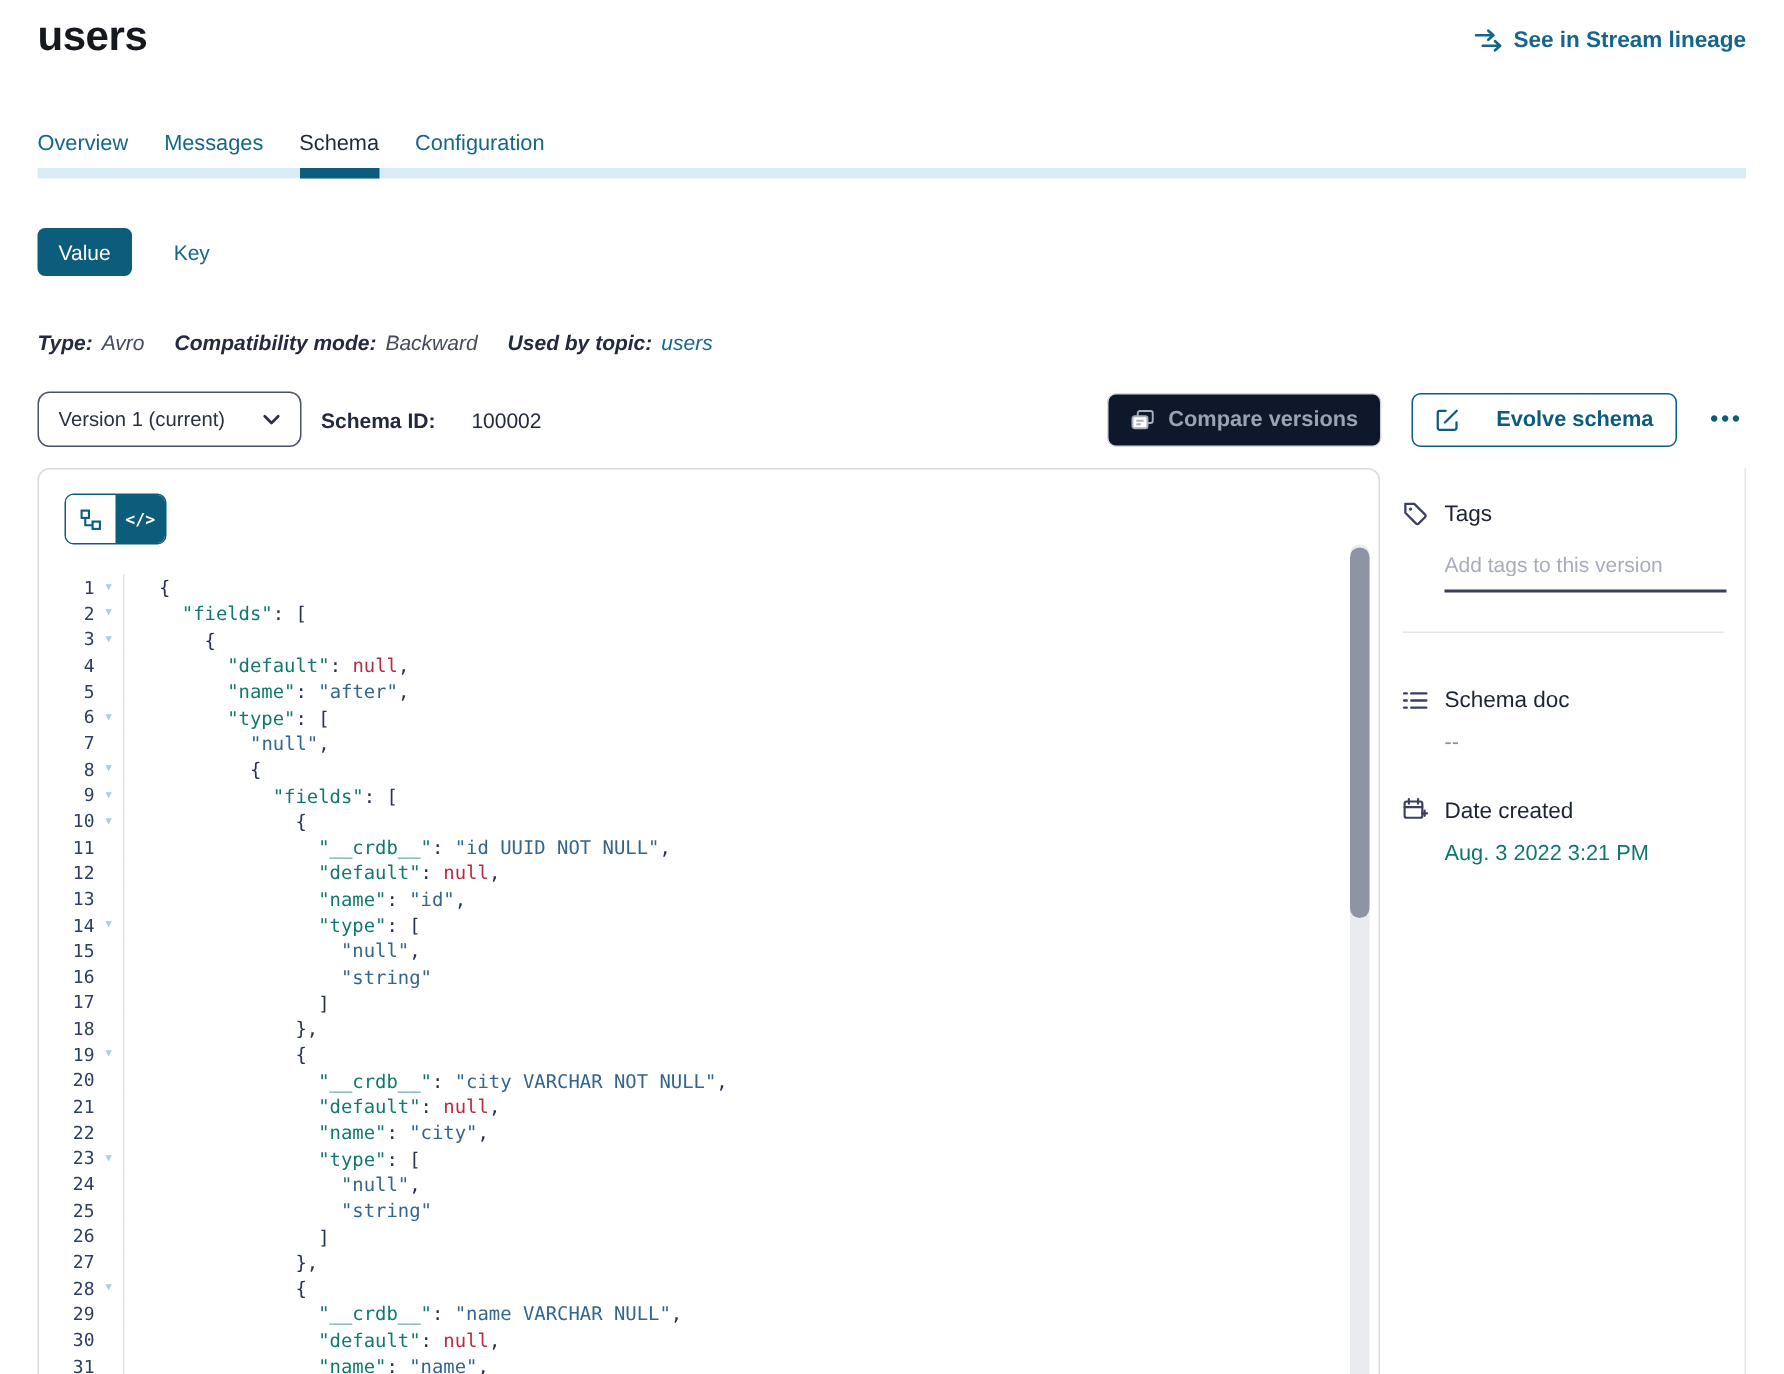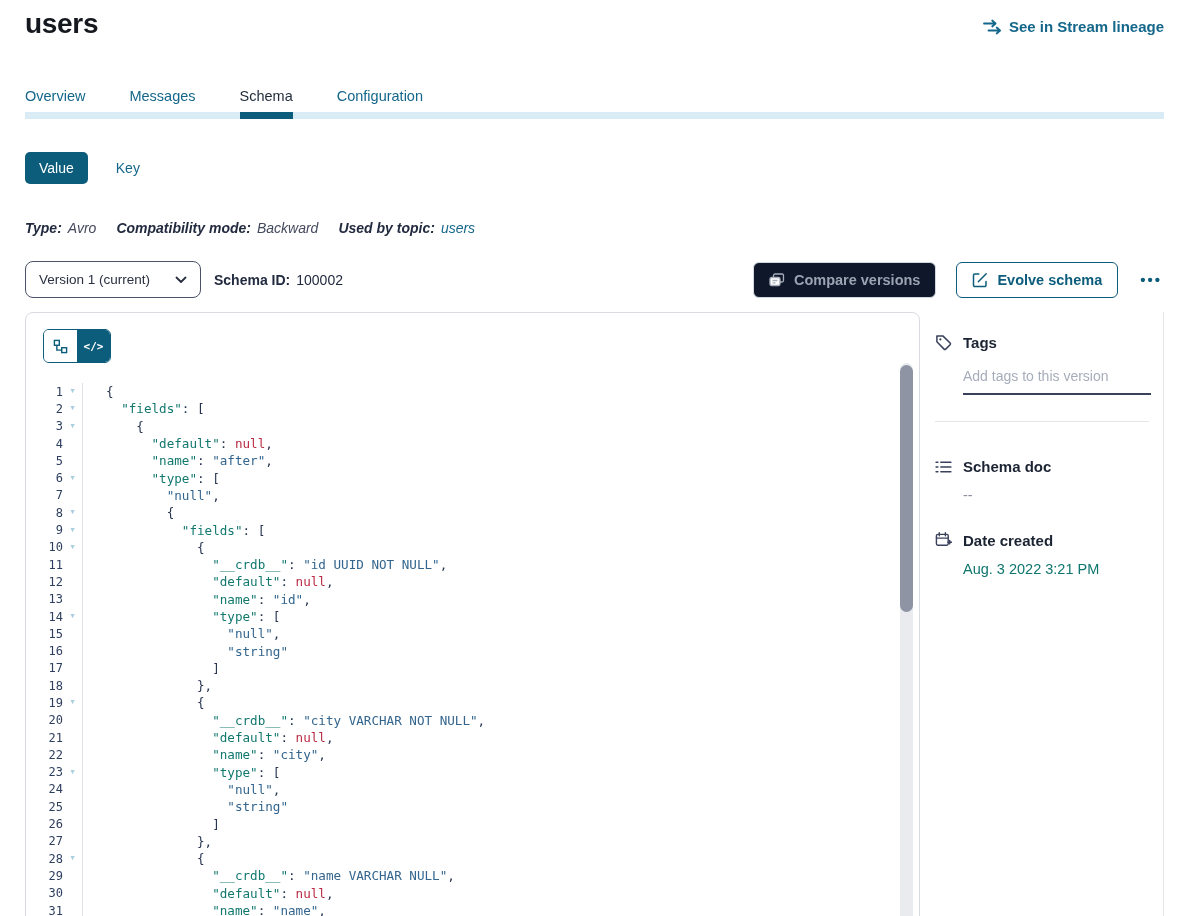--- a/index.html
+++ b/index.html
@@ -10,21 +10,21 @@
   }
   .container { padding:0 25px; }
 
   
   .page-header { display:flex; justify-content:space-between; align-items:flex-start; padding-top:8px; }
   .page-title { margin:0; font-size:28px; font-weight:700; color:#15181e; letter-spacing:-0.3px; }
   .lineage-link { display:flex; align-items:center; gap:7px; margin-top:10px;
     color:#14678a; font-size:15px; font-weight:600; cursor:pointer; text-decoration:none; }
 
   
-  .tabs { display:flex; gap:44px; position:relative; margin-top:48px; }
+  .tabs { display:flex; gap:24px; position:relative; margin-top:48px; }
   .tab { font-size:14.5px; font-weight:500; color:#14678a; padding-bottom:15px; position:relative; cursor:pointer; }
   .tab.active { color:#1e2a3a; }
   .tab.active::after { content:""; position:absolute; left:0; right:0; bottom:0; height:7px; background:#0c5c7b; z-index:1; }
   .tab-track { position:absolute; left:0; right:0; bottom:0; height:7px; background:#d9ecf5; z-index:0; }
 
   
   .vk-row { margin-top:33px; display:flex; align-items:center; gap:28px; }
   .btn-value { background:#0c5c7b; color:#fff; font-size:14px; font-weight:500; padding:8px 14px;
     border-radius:5px; border:none; font-family:inherit; cursor:pointer; }
   .key-link { color:#14678a; font-size:14px; font-weight:500; cursor:pointer; }
@@ -33,26 +33,26 @@
   .meta-row { margin-top:36px; display:flex; gap:20px; font-size:14px; color:#434a5e;font-style:italic; }
   .meta-pair { display:flex; gap:6px; }
   .lbl { font-weight:700; color:#222a3f; }
   .link { color:#14678a; cursor:pointer; }
 
   
   .version-row { margin-top:25px; display:flex; align-items:center; }
   .version-select { width:176px; height:37px; border:1px solid #4a5168; border-radius:8px;
     display:flex; align-items:center; justify-content:space-between; padding:0 13px;
     font-size:13.5px; color:#2a3040; cursor:pointer; background:#fff; }
-  .schema-id { margin-left:13px; font-size:14px; display:flex; gap:6px; }
+  .schema-id { margin-left:13px; font-size:14px; display:flex; gap:24px; }
   .right-actions { margin-left:auto; display:flex; align-items:center; gap:20px; }
   .btn-compare { height:36px; padding:0 15px; border:1px solid #d4d8df; border-radius:6px; background:#0f172a;
     color:#9ba3b3; font-size:14.5px; font-weight:600; display:flex; gap:9px; align-items:center; font-family:inherit; }
   .btn-evolve { height:36px; padding:0 15px; border:1px solid #0c5c7b; border-radius:6px; background:#fff;
-    color:#0c5c7b; font-size:14.5px; font-weight:700; display:flex; gap:9px; align-items:center; font-family:inherit; cursor:pointer; }
+    color:#0c5c7b; font-size:14.5px; font-weight:700; display:flex; gap:24px; align-items:center; font-family:inherit; cursor:pointer; }
   .btn-more { border:none; background:none; color:#0c5c7b; font-size:15px; font-weight:700;
     letter-spacing:2px; cursor:pointer; padding:4px 2px; }
 
   
   .main-row { margin-top:14px; display:flex; height:660px; }
   .code-panel { width:895px; flex:none; border:1px solid #d8dbe0; border-radius:8px;
     position:relative; overflow:hidden; background:#fff; }
   .editor-toolbar { padding:16px 0 0 17px; }
   .view-toggle { display:inline-flex; border:1px solid #0c5c7b; border-radius:6px; overflow:hidden; }
   .vt-btn { width:33px; height:32px; display:flex; align-items:center; justify-content:center;
@@ -71,21 +71,21 @@
   .tok-k { color:#11786e; }
   .tok-s { color:#33658e; }
   .tok-nul { color:#b92b43; }
 
   .sb-track { position:absolute; top:50px; bottom:0; right:6px; width:13px; background:#e9ebef; border-radius:7px; }
   .sb-thumb { width:13px; height:247px; background:#8f94a5; border-radius:7px; margin-top:2px; cursor:grab; }
 
   
   .sidebar { flex:1; padding:22px 0 0 15px; border-right:1px solid #e4e6ea; }
   .section-head { display:flex; align-items:center; gap:11px; }
-  .section-title { font-size:15px; font-weight:700; color:#1c2433; }
+  .section-title { font-size:15px; font-weight:400; color:#1c2433; }
   .tags-input { display:block; margin:13px 0 0 28px; width:188px; border:none; outline:none;
     border-bottom:2px solid #39415a; padding:4px 0 9px; font-size:14px; color:#15803d; font-family:inherit; background:transparent; }
   .tags-input::placeholder { color:#a7adbb; }
   .sb-divider { margin:26px 14px 0 0; border:none; border-top:1px solid #e4e6ea; }
   .sec-schema-doc { margin-top:36px; }
   .sec-date { margin-top:28px; }
   .section-value { margin:12px 0 0 28px; font-size:14.5px; color:#0f766e; }
   .section-value.dim { color:#8a909e; }
 
   svg { display:block; }

